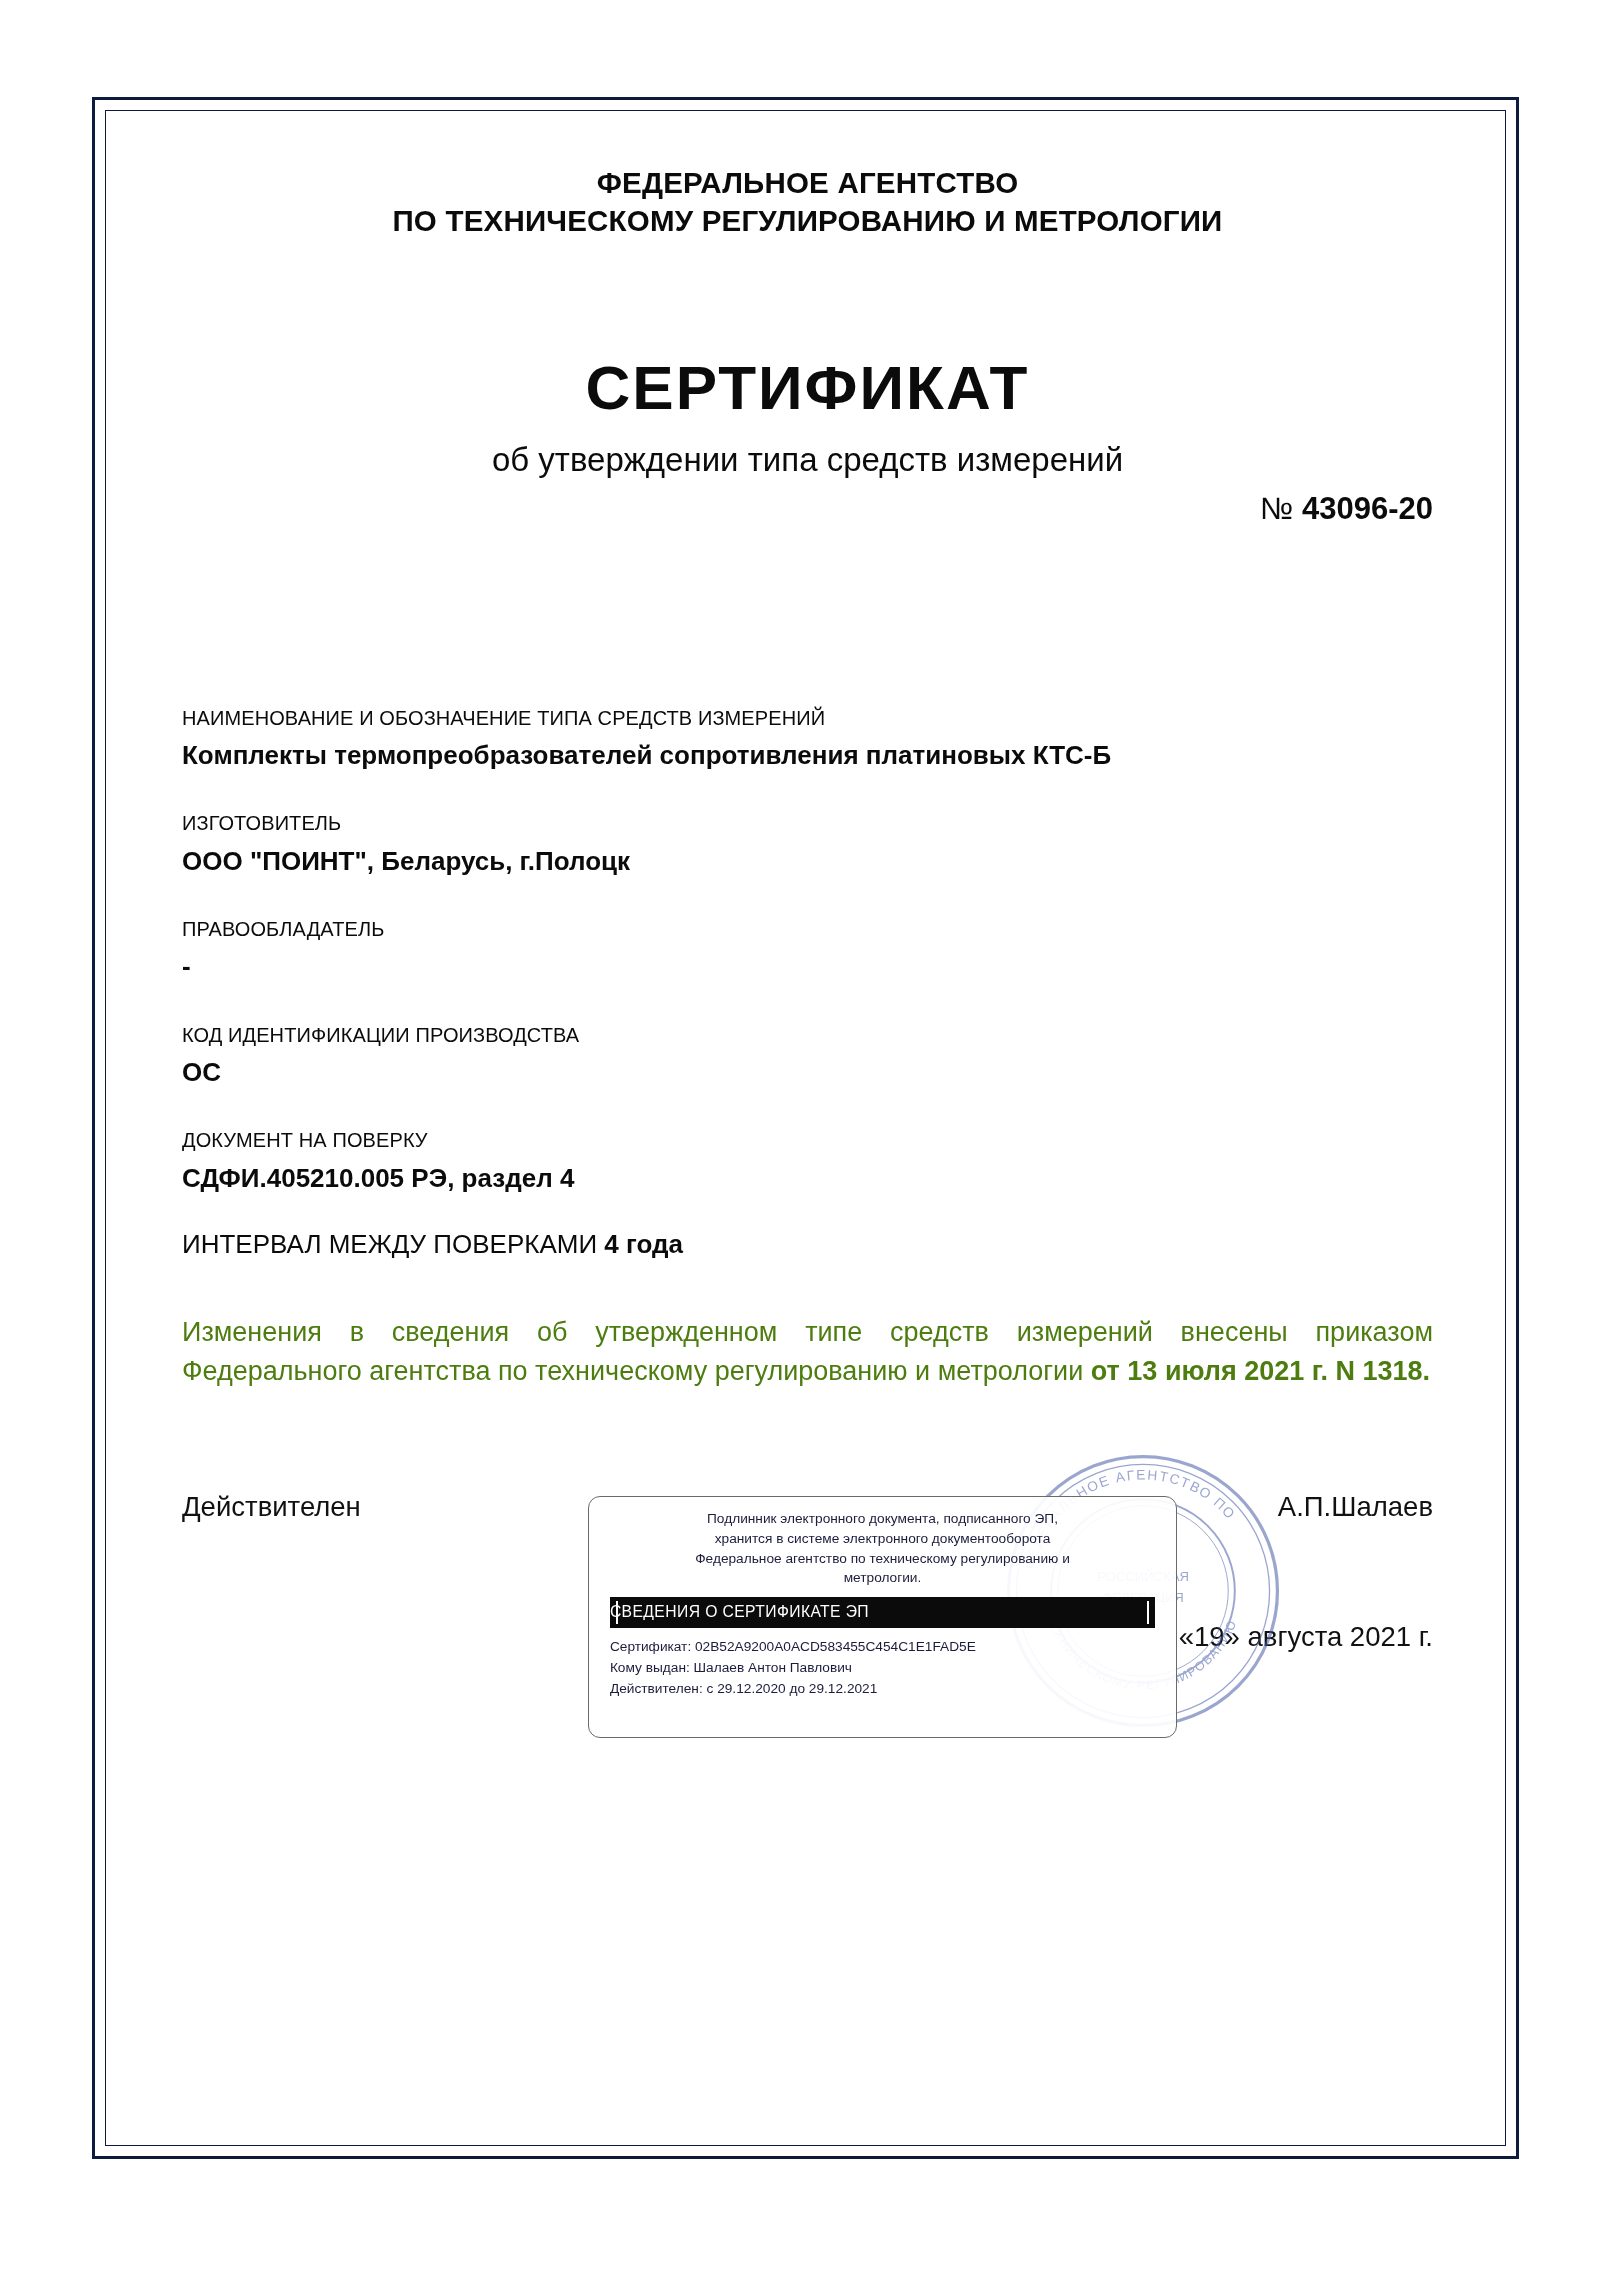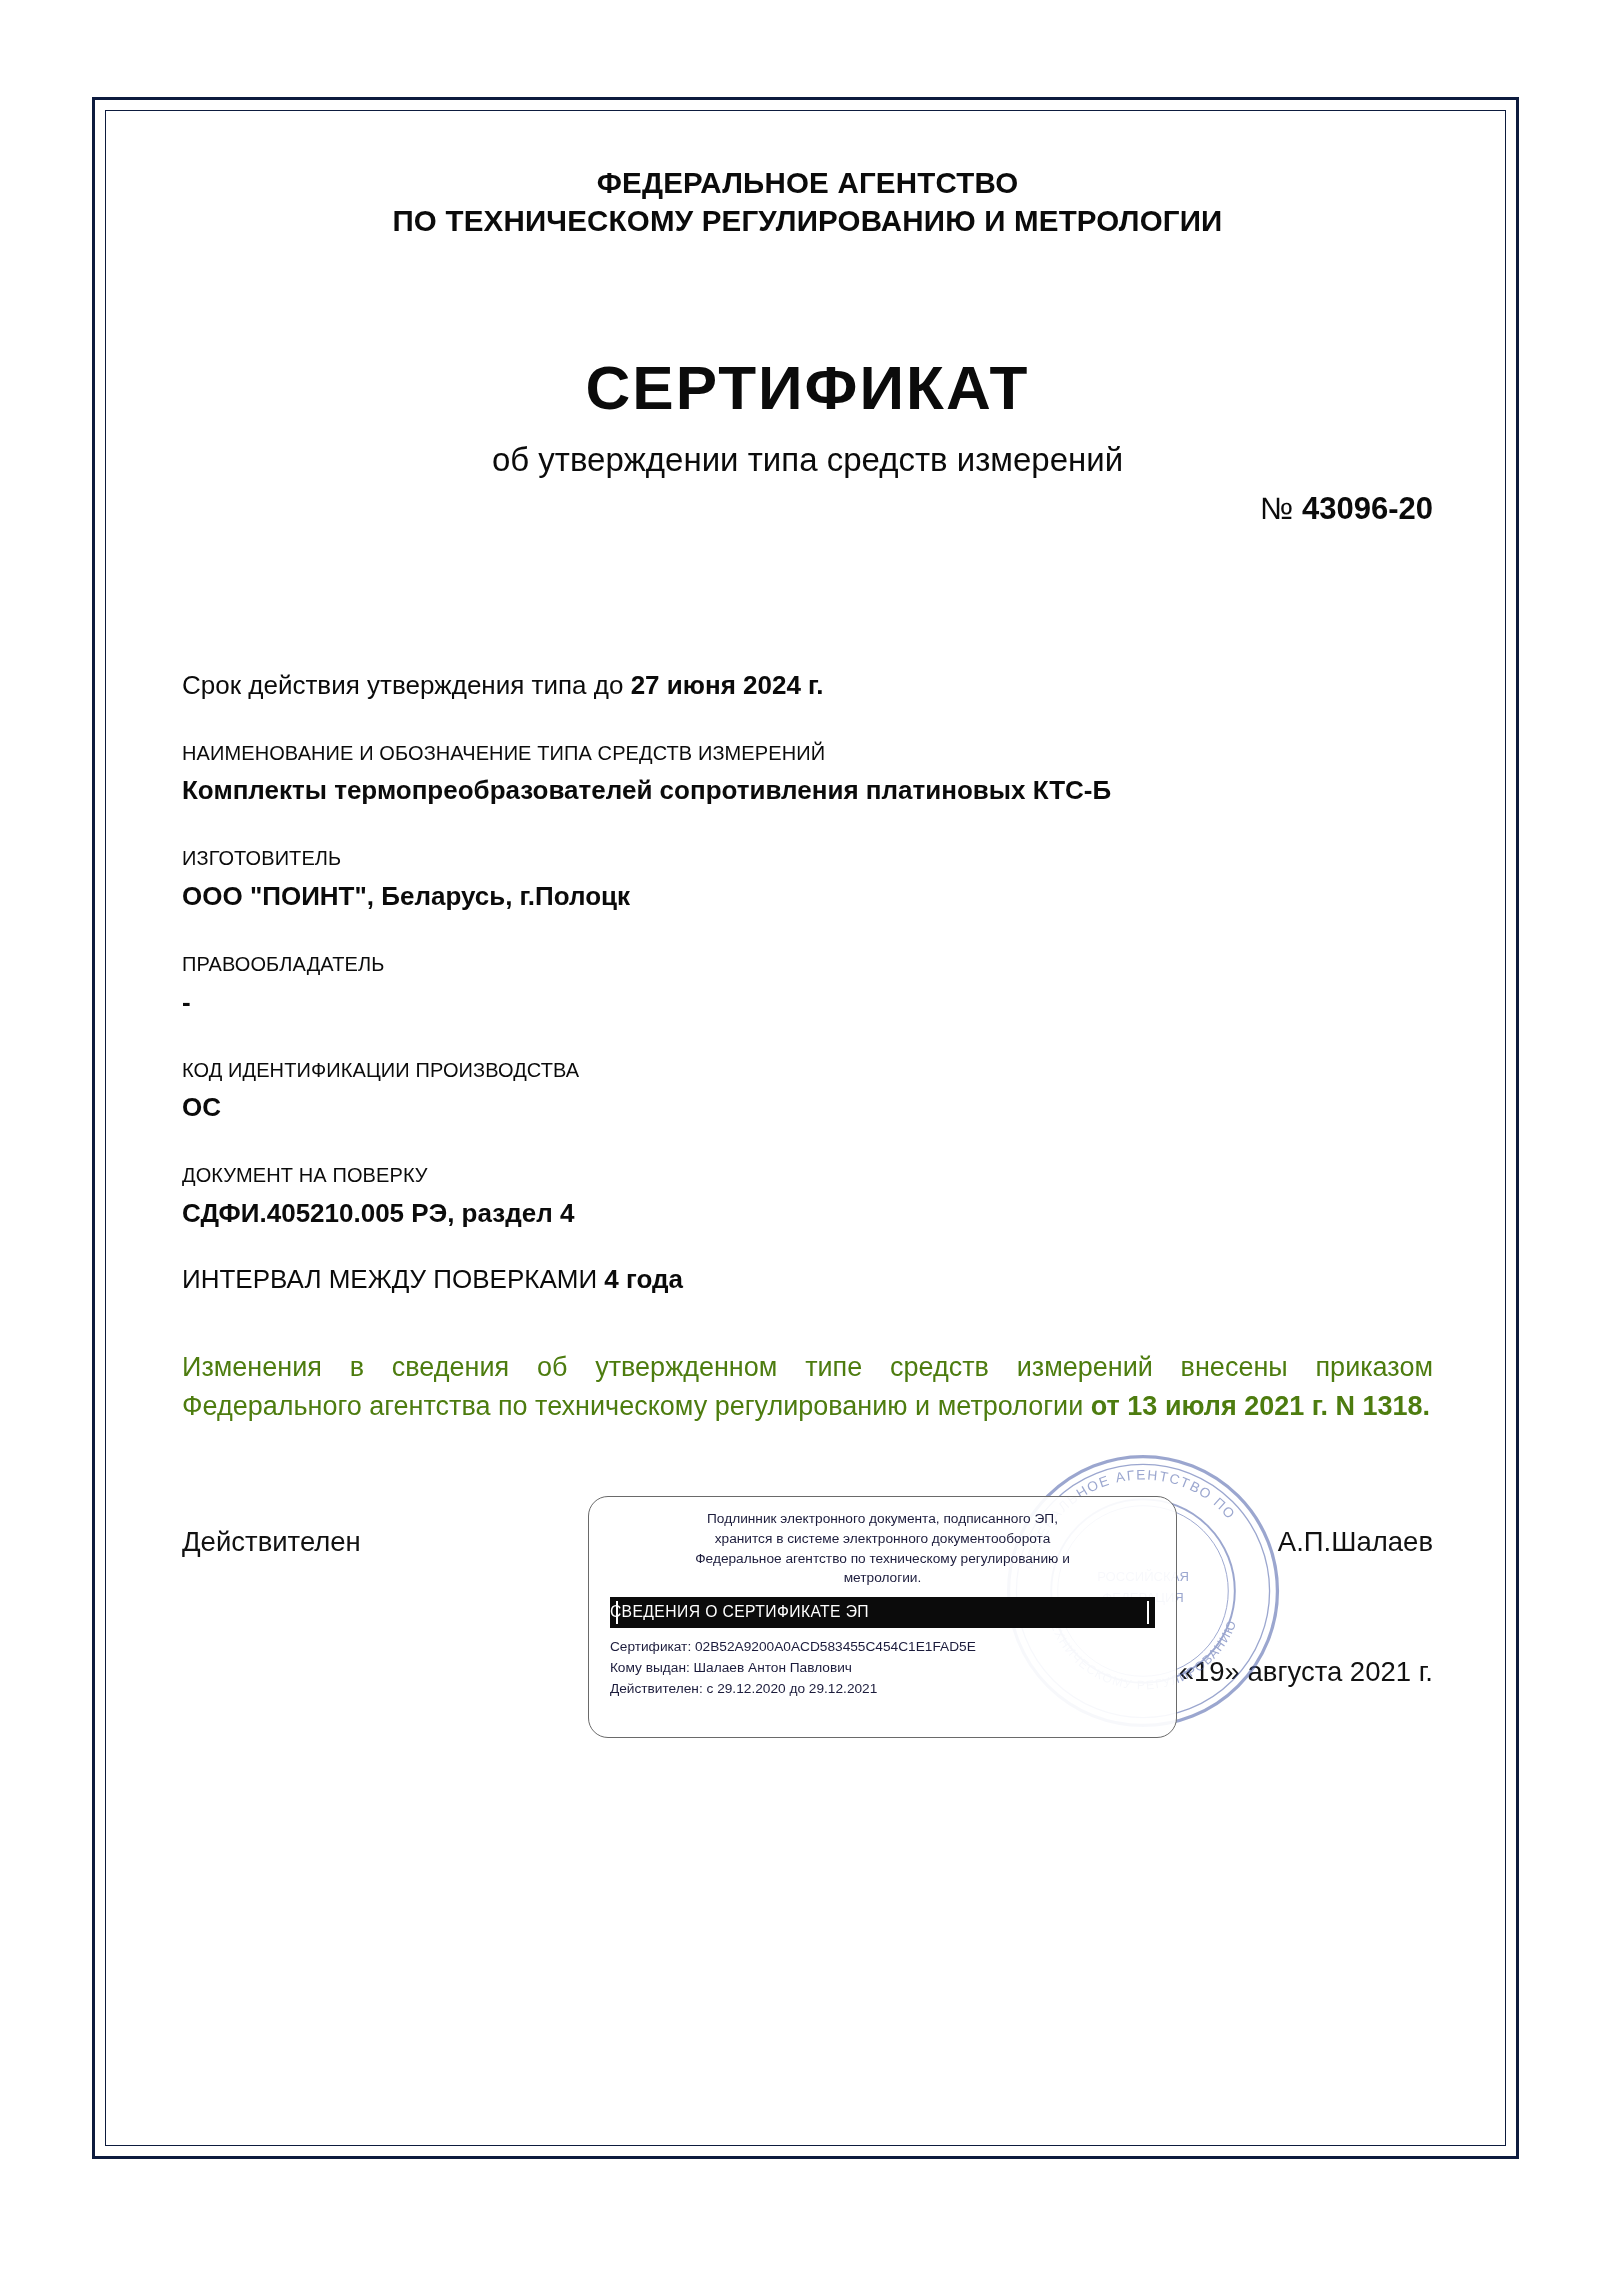--- a/index.html
+++ b/index.html
@@ -141,21 +141,21 @@
   }
 
   
   .esign {
     position: absolute;
     left: 588px;
     top: 1496px;
     width: 589px;
     height: 242px;
     border: 1.3px solid #6a6a6a;
-    border-radius: 20px;
+    border-radius: 12px;
     background: rgba(255,255,255,0.92);
     box-sizing: border-box;
     padding: 11.8px 17px 7.9px 17px;
   }
   .esign-top {
     text-align: center;
     font-size: 13.7px;
     line-height: 1.45;
     color: #1c1c3c;
   }
@@ -215,24 +215,20 @@
 
     <div class="cert-title">СЕРТИФИКАТ</div>
     <div class="cert-sub">об утверждении типа средств измерений</div>
     <div class="cert-num">
       <span>№</span>
       <b>43096-20</b>
     </div>
 
     <div class="fields">
 
-      <div class="label-line">
-        <span>Срок действия утверждения типа до</span>
-        <b>27 июня 2024 г.</b>
-      </div>
 
       <div class="gap-lg"></div>
 
       <div class="field-row">
         <div class="caps">НАИМЕНОВАНИЕ И ОБОЗНАЧЕНИЕ ТИПА СРЕДСТВ ИЗМЕРЕНИЙ</div>
         <div class="value">Комплекты термопреобразователей сопротивления платиновых КТС-Б</div>
       </div>
 
       <div class="gap-lg"></div>
 

